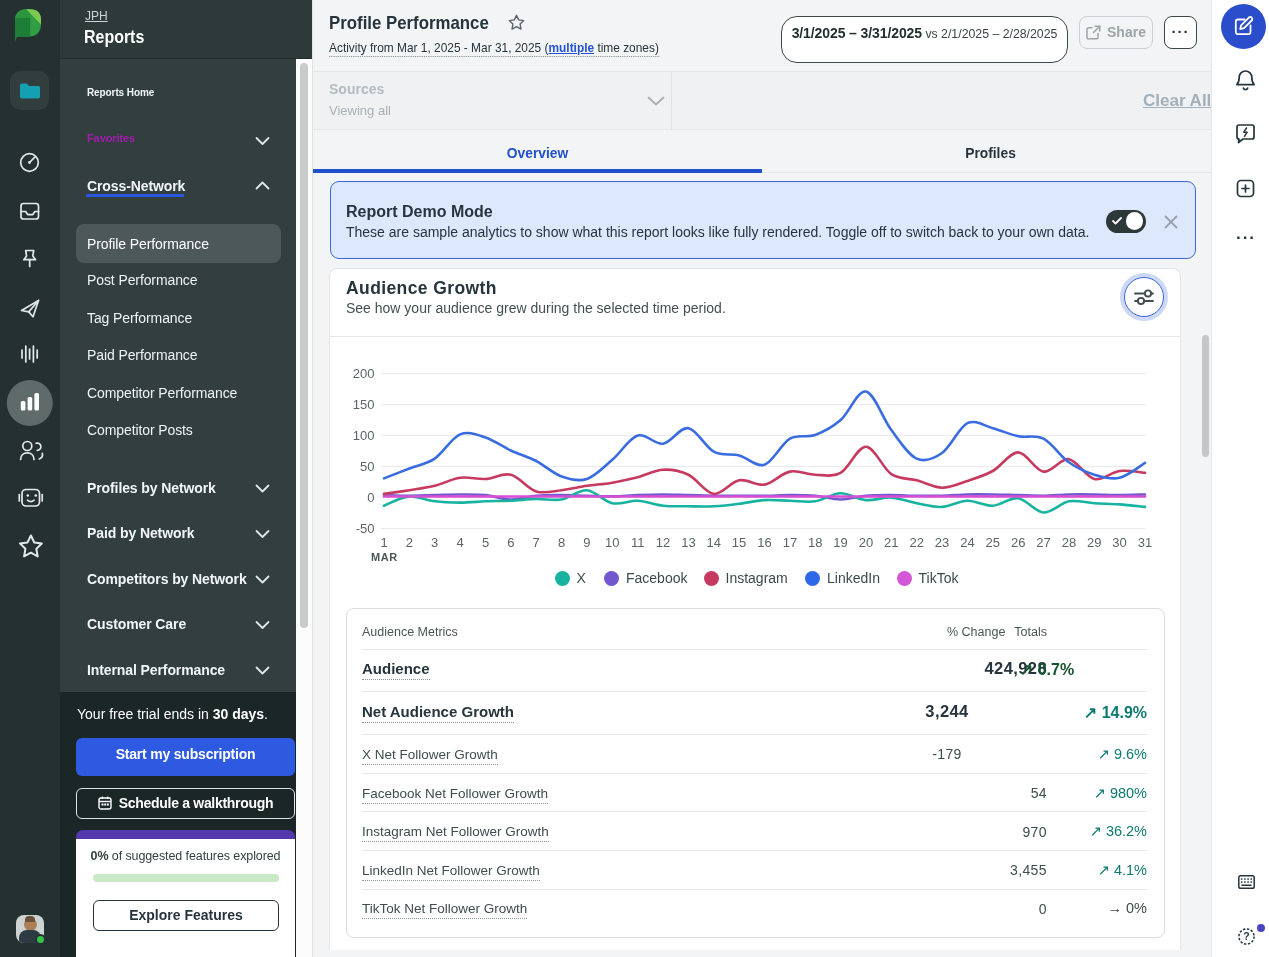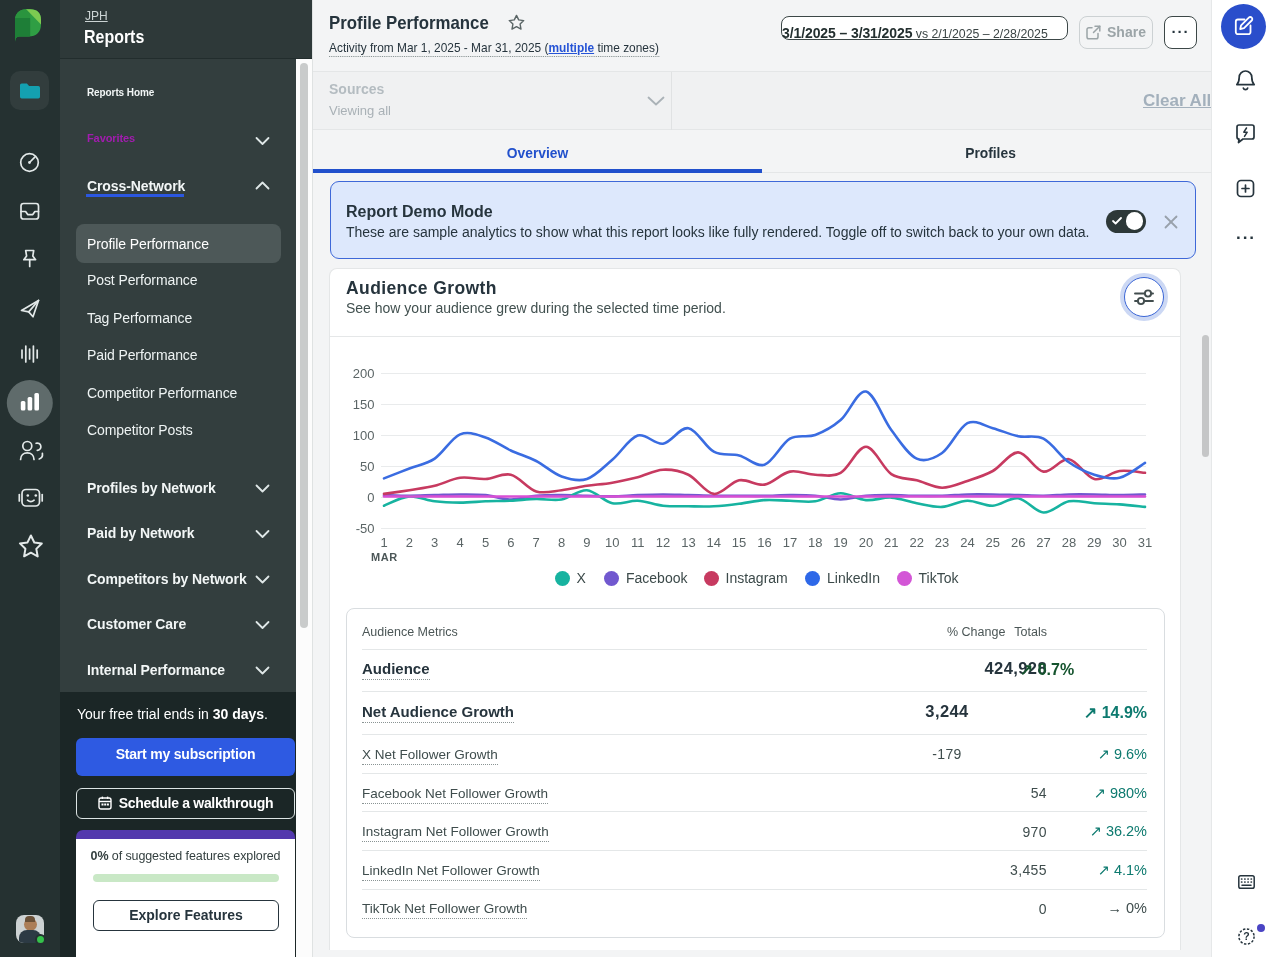--- a/index.html
+++ b/index.html
@@ -137,21 +137,21 @@
 
 <div class="abs" style="left:312px;top:0;width:899px;height:957px;background:#f3f4f5;border-left:1px solid #dfe2e2"></div>
 
 <div class="abs" style="left:313px;top:0;width:898px;height:72px;border-bottom:1px solid #e4e6e7"></div>
 <div class="abs" style="left:329px;top:12px;font-size:19px;font-weight:bold;color:#26343d;transform:scaleX(0.885);transform-origin:left top">Profile Performance</div>
 <svg class="abs" style="left:508px;top:14px" width="17" height="17" viewBox="0 0 17 17" fill="none" stroke="#5a6566" stroke-width="1.4" stroke-linejoin="round">
     <path d="M8.5 1.4 l2.2 4.5 5 0.7 -3.6 3.5 0.9 5 -4.5 -2.4 -4.5 2.4 0.9 -5 -3.6 -3.5 5 -0.7 Z"></path>
   </svg>
 <div class="abs" style="left:329px;top:39.5px;font-size:13px;color:#26343d;transform:scaleX(0.915);transform-origin:left top"><span style="border-bottom:1px dotted #7c8888;padding-bottom:1.5px">Activity from Mar 1, 2025 - Mar 31, 2025 (<a style="color:#2553d6;font-weight:bold;text-decoration:underline">multiple</a> time zones)</span></div>
 
-<div class="abs" style="left:781px;top:16px;width:287px;height:24px;border:1px solid #3c4747;border-radius:8px;background:#fff;line-height:31px;white-space:nowrap"><span style="font-size:14px;font-weight:bold;letter-spacing:-0.1px;color:#232f2f">3/1/2025 – 3/31/2025</span><span style="font-size:12.3px;color:#3a4444"> vs 2/1/2025 – 2/28/2025</span></div>
+<div class="abs" style="left:781px;top:16px;width:287px;height:47px;border:1px solid #3c4747;border-radius:16px;background:#fff;text-align:center;line-height:31px;white-space:nowrap"><span style="font-size:14px;font-weight:bold;letter-spacing:-0.1px;color:#232f2f">3/1/2025 – 3/31/2025</span><span style="font-size:12.3px;color:#3a4444"> vs 2/1/2025 – 2/28/2025</span></div>
 <div class="abs" style="left:1079px;top:16px;width:74px;height:33px;border:1.5px solid #ccd1d3;border-radius:8px;text-align:center;line-height:30px;color:#9ba4a7;font-size:14px;font-weight:bold"><svg style="vertical-align:-3px;margin-right:6px" width="15" height="15" viewBox="0 0 15 15" fill="none" stroke="#9ba4a7" stroke-width="1.5" stroke-linecap="round" stroke-linejoin="round">
       <path d="M12 8.5 v3.5 a1.8 1.8 0 0 1 -1.8 1.8 h-7.4 A1.8 1.8 0 0 1 1 12 V4.6 a1.8 1.8 0 0 1 1.8 -1.8 H6"></path>
       <path d="M9 1.2 h4.8 v4.8"></path>
       <line x1="13.8" y1="1.2" x2="7.5" y2="7.5"></line>
     </svg>Share</div>
 <div class="abs" style="left:1164px;top:16px;width:33px;height:33px;border:1px solid #3c4747;border-radius:8px;background:#fff;text-align:center;line-height:29px;color:#26343d;font-size:15px;font-weight:bold;letter-spacing:1px">···</div>
 
 <div class="abs" style="left:313px;top:72px;width:898px;height:58px;background:#f0f1f2;border-bottom:1px solid #e4e6e7"></div>
 <div class="abs" style="left:329px;top:81px;font-size:14px;font-weight:bold;color:#b4bcc1">Sources</div>
 <div class="abs" style="left:329px;top:103px;font-size:13px;color:#a9b1b6">Viewing all</div>

